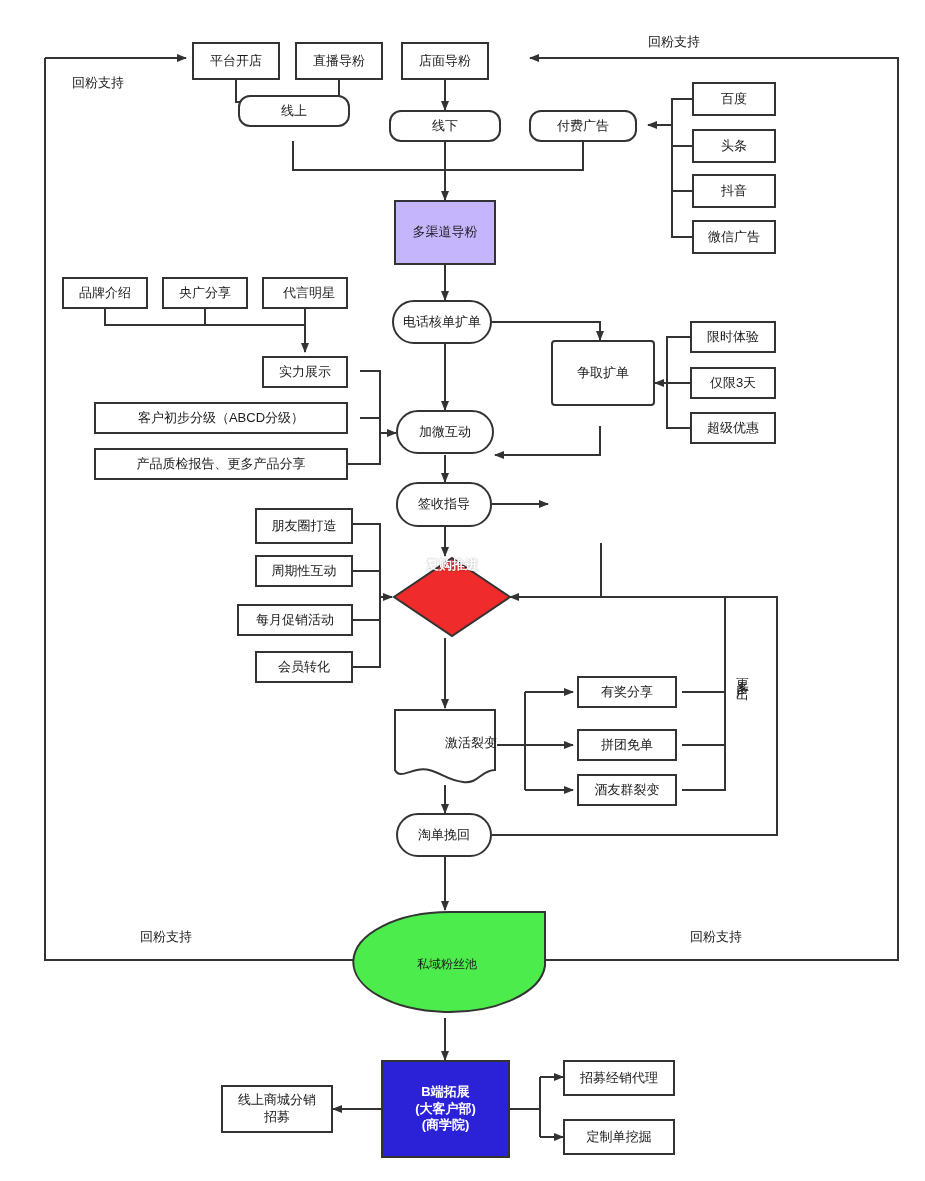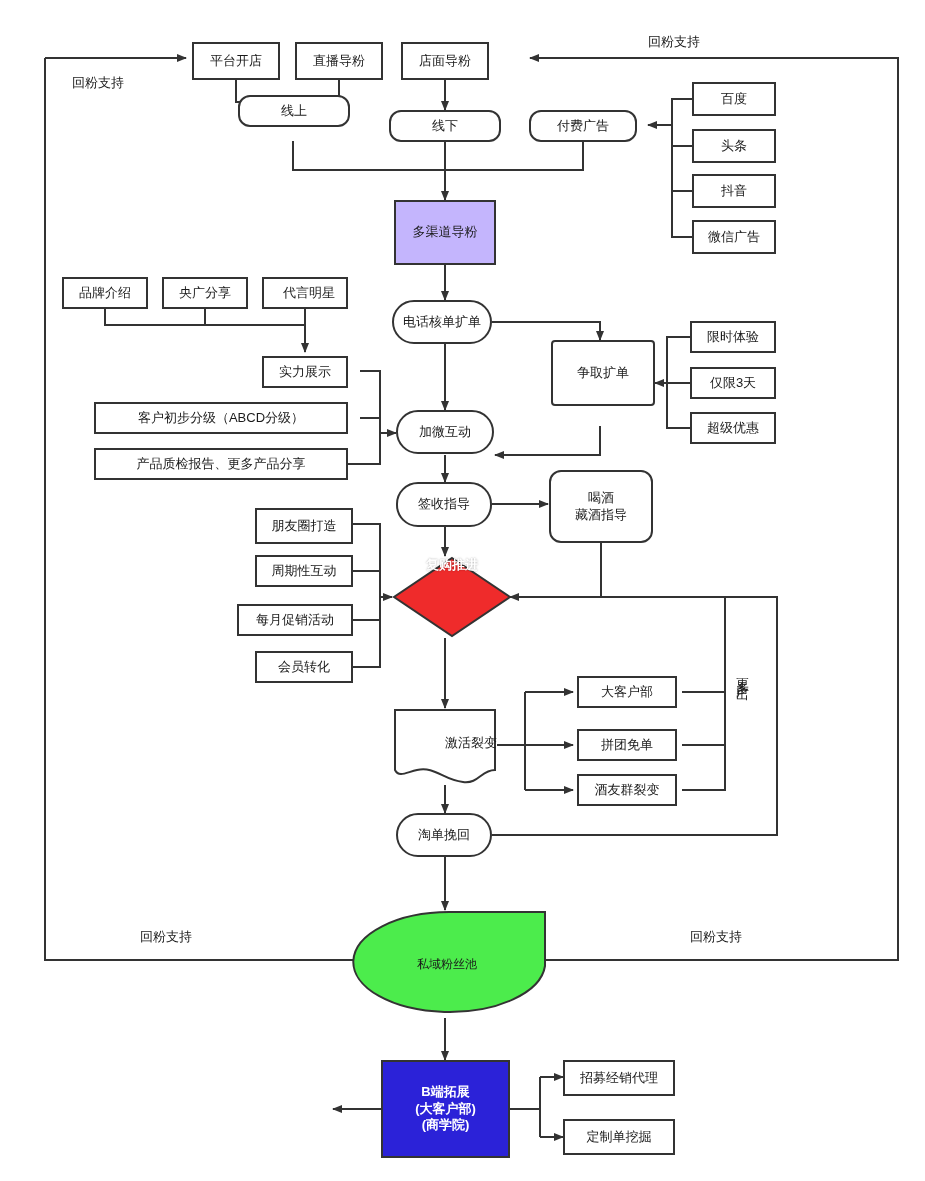--- a/index.html
+++ b/index.html
@@ -321,54 +321,54 @@
   <div class="node rect" style="left:162px; top:277px; width:86px; height:32px;">央广分享</div>
   <div class="node rect" style="left:262px; top:277px; width:86px; height:32px;padding-left:8px;">代言明星</div>
 
   <div class="node rect" style="left:262px; top:356px; width:86px; height:32px;">实力展示</div>
   <div class="node rect" style="left:94px; top:402px; width:254px; height:32px;">客户初步分级（ABCD分级）</div>
   <div class="node rect" style="left:94px; top:448px; width:254px; height:32px;">产品质检报告、更多产品分享</div>
 
   <div class="node pill" style="left:396px; top:410px; width:98px; height:44px;">加微互动</div>
 
   <div class="node pill" style="left:396px; top:482px; width:96px; height:45px;">签收指导</div>
-  <div class="node rounded" style="left:549px; top:470px; width:104px; height:73px;">喝酒
-藏酒指导</div>
 
   <div class="diamond-wrap" style="left:392px; top:556px; width:120px; height:82px;">
     <svg class="diamond-shape" viewBox="0 0 120 82" preserveAspectRatio="none" xmlns="http://www.w3.org/2000/svg">
       <polygon points="60,2 118,41 60,80 2,41" fill="#ef2b2b" stroke="#333333" stroke-width="2"></polygon>
     </svg>
     <span class="diamond-label">复购推进</span>
   </div>
 
   <div class="node rect" style="left:255px; top:508px; width:98px; height:36px;">朋友圈打造</div>
   <div class="node rect" style="left:255px; top:555px; width:98px; height:32px;">周期性互动</div>
   <div class="node rect" style="left:237px; top:604px; width:116px; height:32px;">每月促销活动</div>
   <div class="node rect" style="left:255px; top:651px; width:98px; height:32px;">会员转化</div>
 
   <div class="doc-wrap" style="left:393px; top:708px; width:104px; height:78px;">
     <svg class="doc-shape" viewBox="0 0 104 78" preserveAspectRatio="none" xmlns="http://www.w3.org/2000/svg">
       <path d="M2,2 L102,2 L102,62 C88,62 86,76 70,74 C50,72 42,58 24,62 C14,64 6,70 2,62 Z" fill="#ffffff" stroke="#333333" stroke-width="2"></path>
     </svg>
     <span class="doc-label">激活裂变</span>
   </div>
 
-  <div class="node rect" style="left:577px; top:676px; width:100px; height:32px;">大客户部</div>
+  <div class="node rect" style="left:577px; top:676px; width:100px; height:32px;">有奖分享</div>
   <div class="node rect" style="left:577px; top:729px; width:100px; height:32px;">拼团免单</div>
   <div class="node rect" style="left:577px; top:774px; width:100px; height:32px;">酒友群裂变</div>
 
   <div class="node pill" style="left:396px; top:813px; width:96px; height:44px;">淘单挽回</div>
 
   <div class="pool-wrap" style="left:347px; top:910px; width:200px; height:108px;">
     <svg class="pool-shape" viewBox="0 0 200 108" preserveAspectRatio="none" xmlns="http://www.w3.org/2000/svg">
       <path d="M198,2 L198,56 A96,50 0 1 1 102,2 Z" fill="#4cec4c" stroke="#333333" stroke-width="2"></path>
     </svg>
     <span class="pool-label">私域粉丝池</span>
   </div>
 
   <div class="node rect blue-fill" style="left:381px; top:1060px; width:129px; height:98px;">B端拓展
 (大客户部)
 (商学院)</div>
+  <div class="node rect" style="left:221px; top:1085px; width:112px; height:48px;">线上商城分销
+招募</div>
   <div class="node rect" style="left:563px; top:1060px; width:112px; height:36px;">招募经销代理</div>
   <div class="node rect" style="left:563px; top:1119px; width:112px; height:36px;">定制单挖掘</div>
 
 </div>
 
 </body></html>

